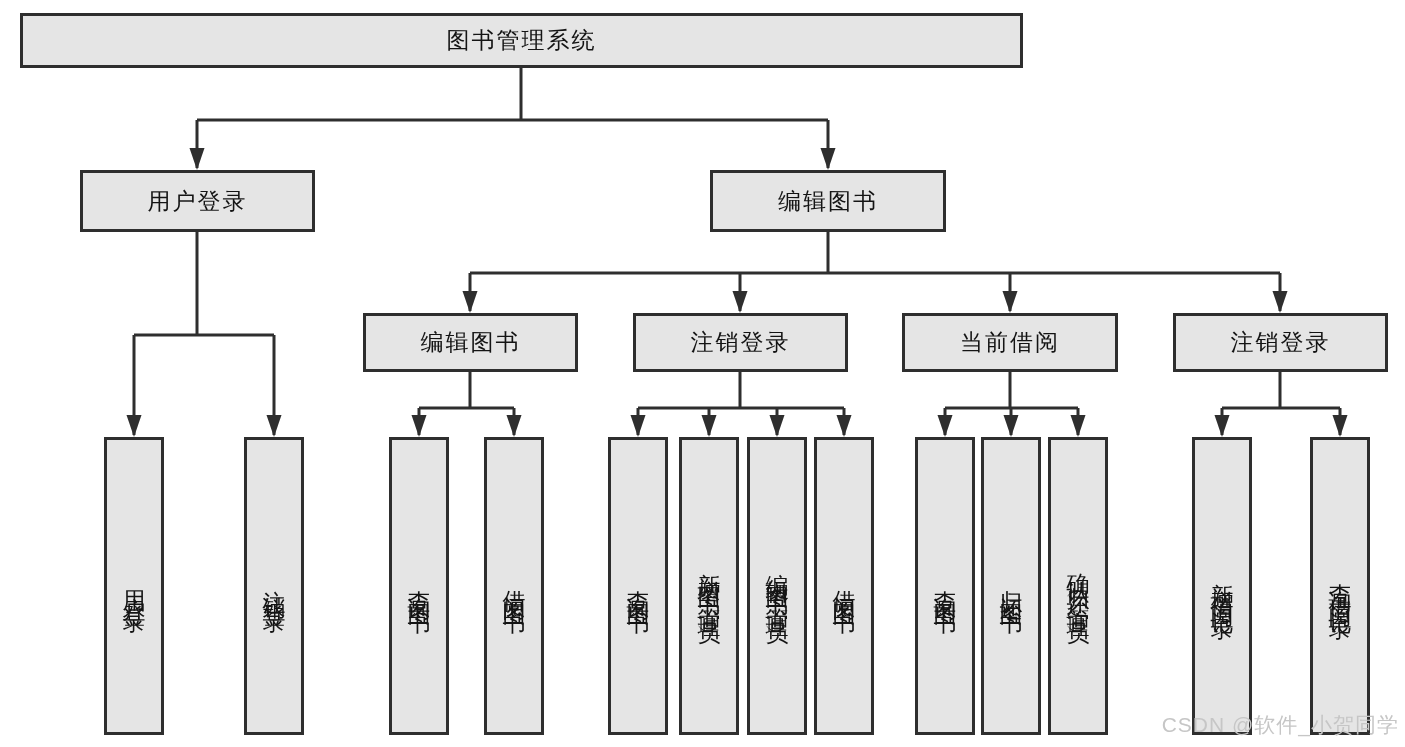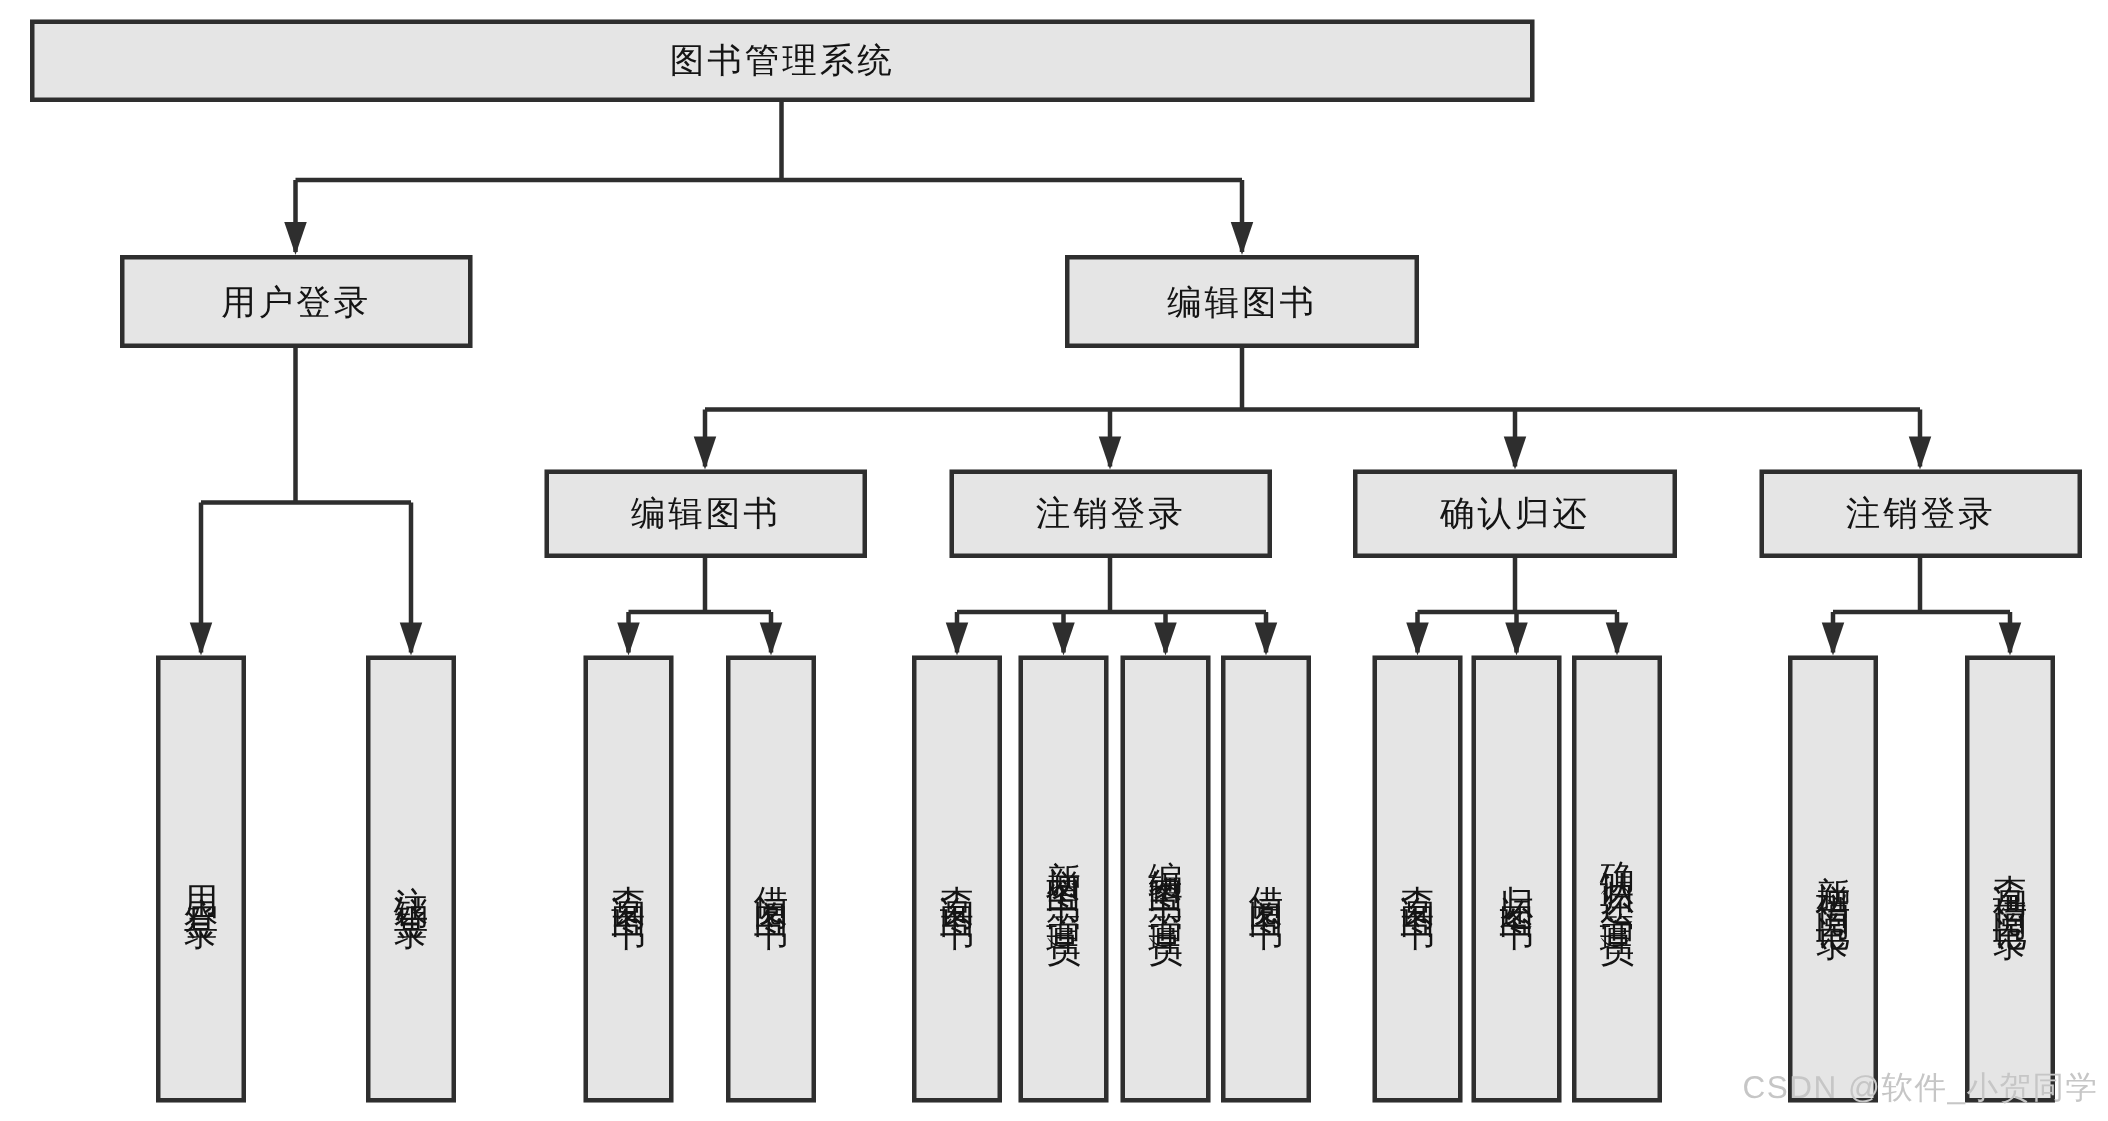--- a/index.html
+++ b/index.html
@@ -80,21 +80,21 @@
     <span class="hlabel">编辑图书</span>
   </div>
 
   <div class="node" style="left:363px;top:313px;width:215px;height:59px">
     <span class="hlabel">编辑图书</span>
   </div>
   <div class="node" style="left:633px;top:313px;width:215px;height:59px">
     <span class="hlabel">注销登录</span>
   </div>
   <div class="node" style="left:902px;top:313px;width:216px;height:59px">
-    <span class="hlabel">确认归还</span>
+    <span class="hlabel">当前借阅</span>
   </div>
   <div class="node" style="left:1173px;top:313px;width:215px;height:59px">
     <span class="hlabel">注销登录</span>
   </div>
 
   <div class="node" style="left:104px;top:437px;width:60px;height:298px">
     <span class="vlabel">用户登录</span>
   </div>
   <div class="node" style="left:244px;top:437px;width:60px;height:298px">
     <span class="vlabel">注销登录</span>

